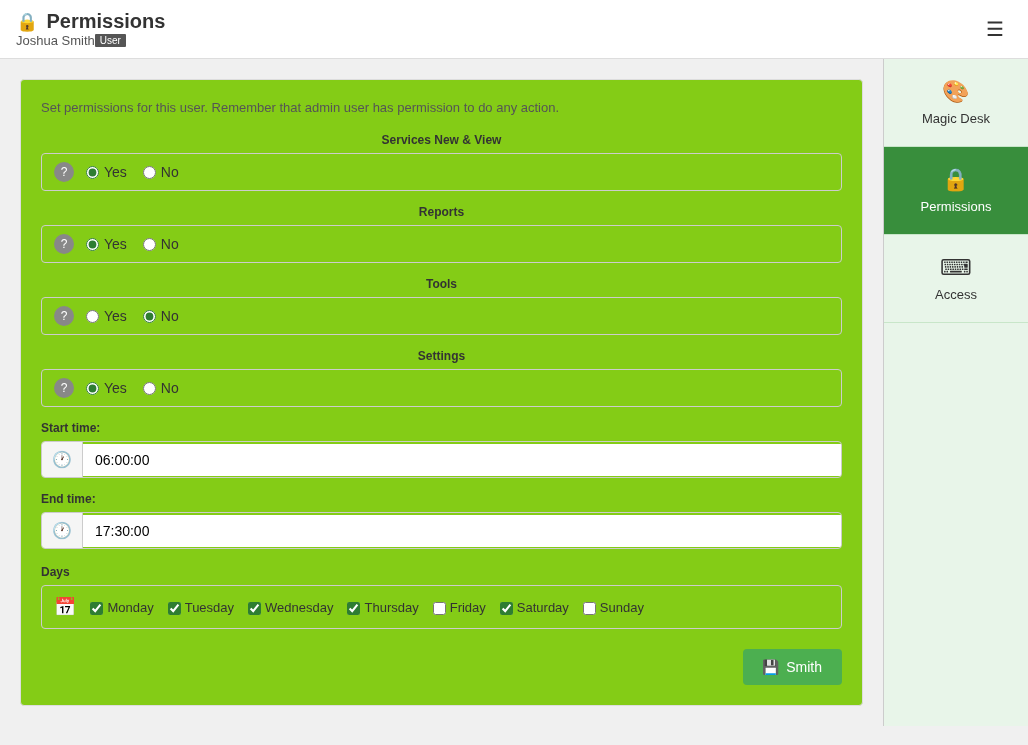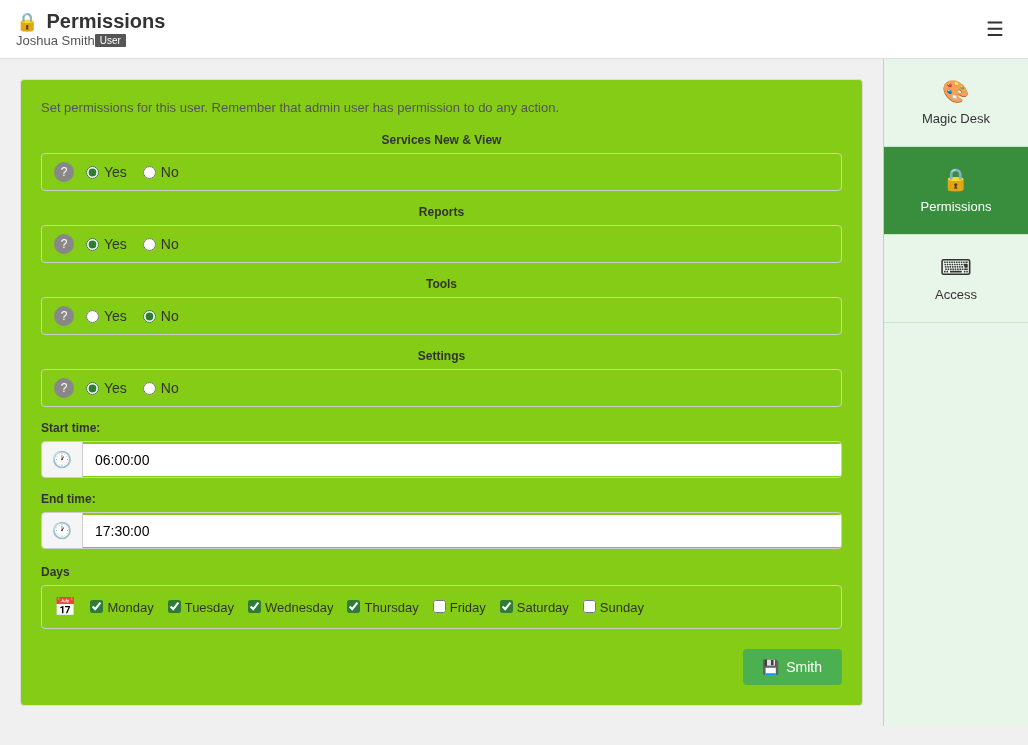--- a/index.html
+++ b/index.html
@@ -121,21 +121,21 @@
     .days-label { font-weight: bold; margin-bottom: 6px; font-size: 12px; }
     .days-row {
       display: flex;
       align-items: center;
       border: 1px solid #ccc;
       border-radius: 4px;
       padding: 10px 12px;
       gap: 6px;
     }
     .cal-icon { font-size: 18px; color: #555; margin-right: 8px; }
-    .day-label { display: flex; align-items: flex-start; gap: 4px; font-size: 13px; margin-right: 8px; cursor: pointer; }
+    .day-label { display: flex; align-items: flex-end; gap: 4px; font-size: 13px; margin-right: 8px; cursor: pointer; }
     .day-label input[type="checkbox"] { accent-color: #2e7d32; cursor: pointer; }
 
     .save-row { display: flex; justify-content: flex-end; margin-top: 20px; }
     .save-btn {
       background: #4caf50;
       color: #fff;
       border: none;
       border-radius: 4px;
       padding: 10px 20px;
       font-size: 14px;

